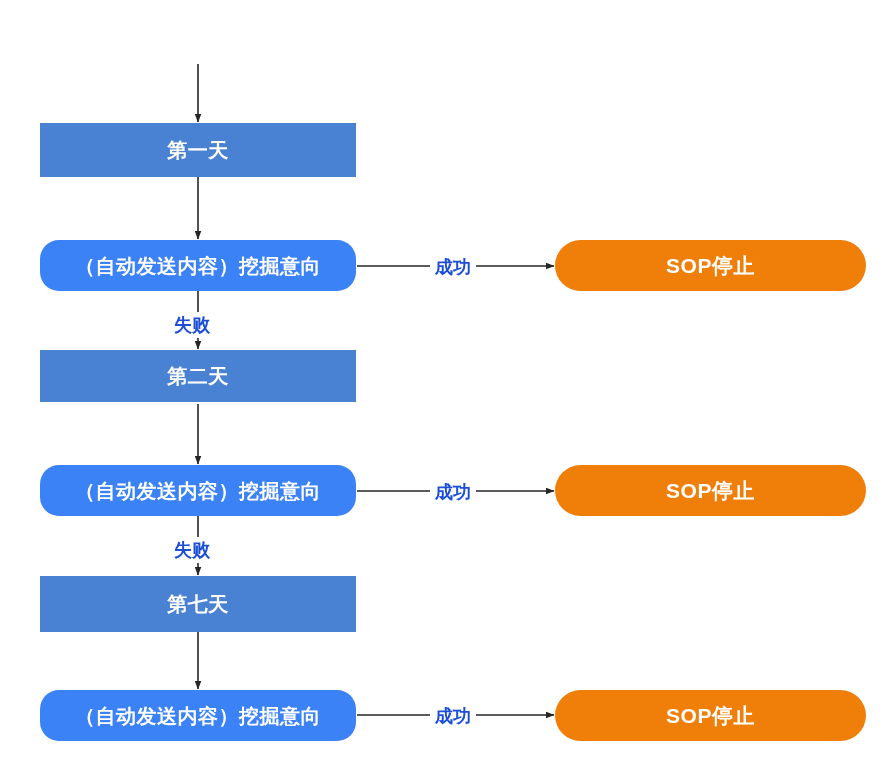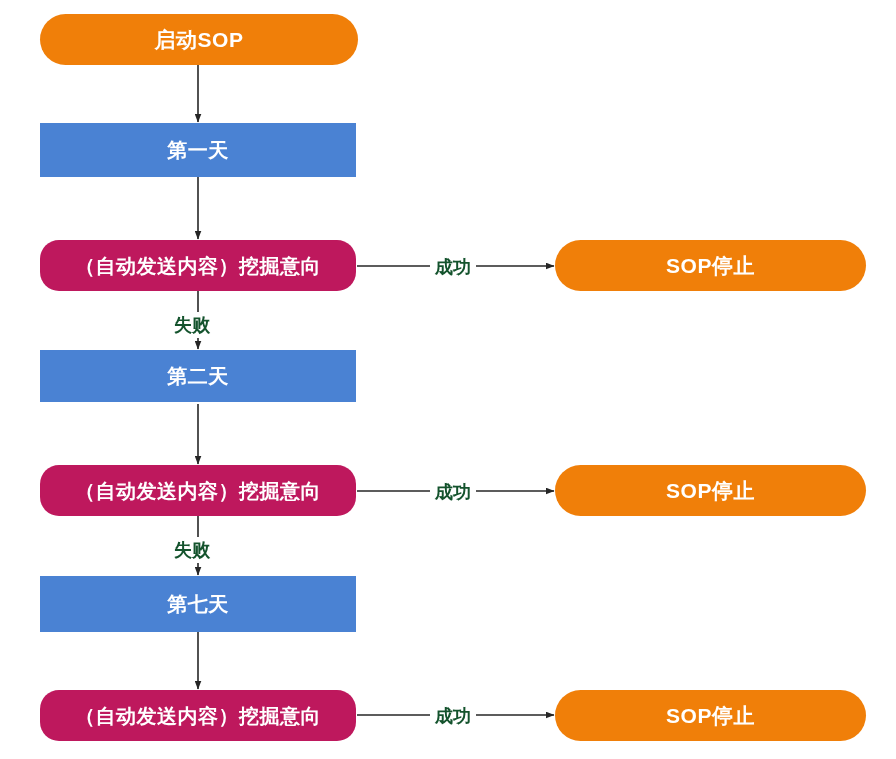--- a/index.html
+++ b/index.html
@@ -37,27 +37,27 @@
     font-size: 21px;
   }
   
   .node.day {
     background: #4A82D3;
     border-radius: 0;
     font-size: 20px;
   }
   
   .node.action {
-    background: #be185d;
+    background: #3b82f6;
     border-radius: 19px;
     font-size: 20px;
   }
   .edge-label {
     position: absolute;
-    color: #14532d;
+    color: #1d4ed8;
     font-weight: bold;
     font-size: 18px;
     background: #ffffff;
     padding: 1px 5px;
     white-space: nowrap;
     user-select: none;
   }
   svg.wires {
     position: absolute;
     left: 0;
@@ -91,21 +91,20 @@
 
     <line x1="357" y1="491" x2="554" y2="491" stroke="#262626" stroke-width="1.6" marker-end="url(#arrowhead)"></line>
 
     <line x1="198" y1="516" x2="198" y2="575" stroke="#262626" stroke-width="1.6" marker-end="url(#arrowhead)"></line>
 
     <line x1="198" y1="630" x2="198" y2="689" stroke="#262626" stroke-width="1.6" marker-end="url(#arrowhead)"></line>
 
     <line x1="357" y1="715" x2="554" y2="715" stroke="#262626" stroke-width="1.6" marker-end="url(#arrowhead)"></line>
   </svg>
 
-  <div class="node terminator" style="left:40px; top:14px; width:318px; height:51px;">启动SOP</div>
 
   <div class="node day" style="left:40px; top:123px; width:316px; height:54px;">第一天</div>
 
   <div class="node action" style="left:40px; top:240px; width:316px; height:51px;">（自动发送内容）挖掘意向</div>
 
   <div class="node terminator" style="left:555px; top:240px; width:311px; height:51px;">SOP停止</div>
 
   <div class="node day" style="left:40px; top:350px; width:316px; height:52px;">第二天</div>
 
   <div class="node action" style="left:40px; top:465px; width:316px; height:51px;">（自动发送内容）挖掘意向</div>

